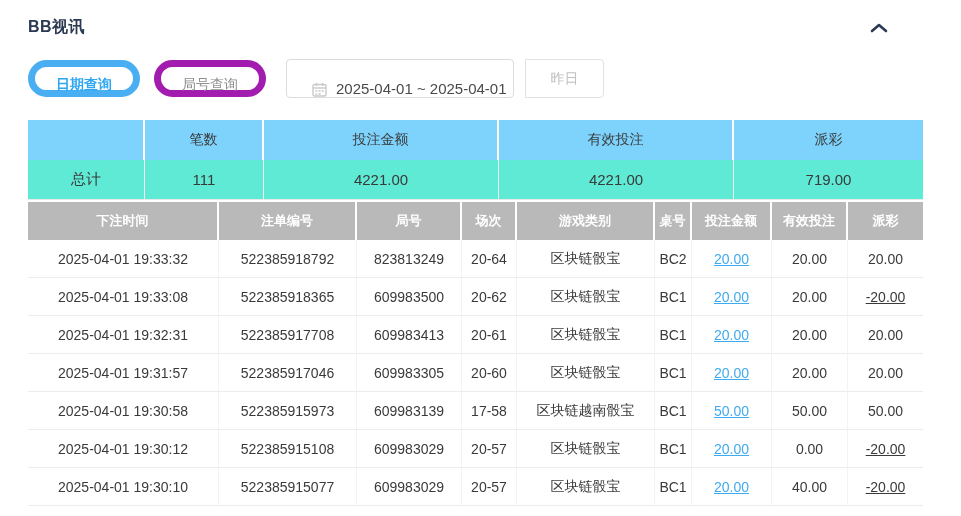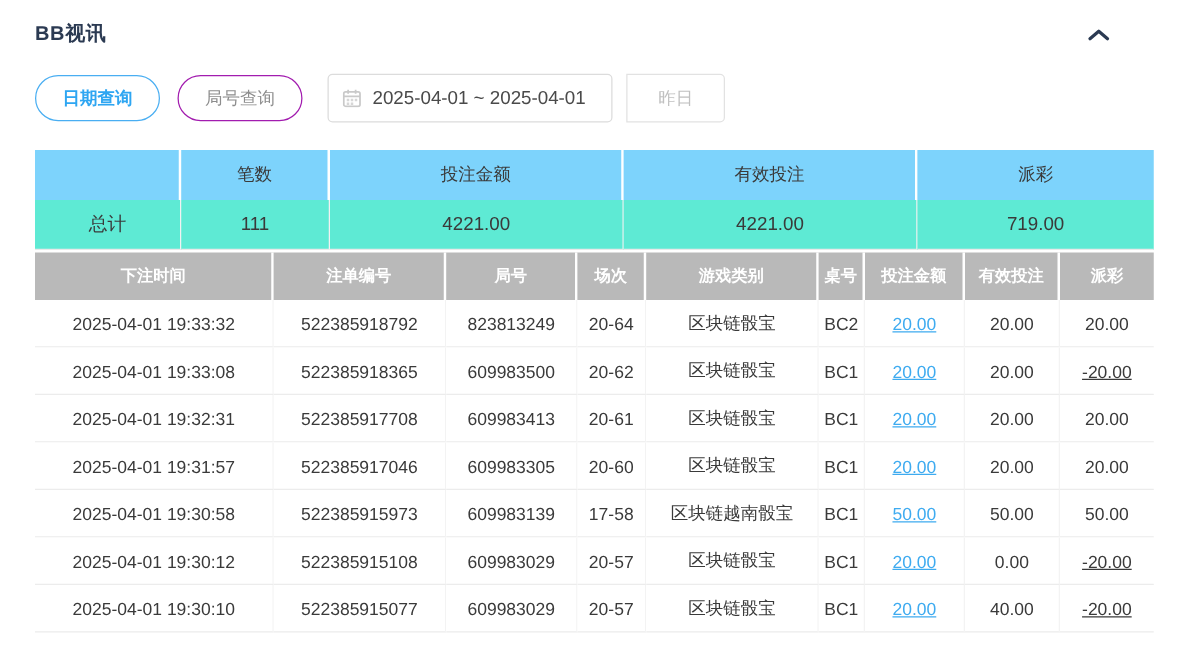--- a/index.html
+++ b/index.html
@@ -13,30 +13,30 @@
 
   
   .header-row { display: flex; justify-content: space-between; align-items: center; padding-right: 10px; }
   .page-title { font-size: 16px; font-weight: bold; color: #2b3a52; letter-spacing: .5px; }
   .collapse-btn { cursor: pointer; display: flex; align-items: center; margin-right: 25px; }
 
   
   .filter-bar { display: flex; align-items: center; margin-top: 21px; }
   .pill {
     height: 37px; line-height: 35px; padding: 0 21px; border-radius: 19px;
-    font-size: 14px; border: 1px solid #a21caf; color: #8d8d8d; background: #fff;
+    font-size: 14px; border: 7px solid #a21caf; color: #8d8d8d; background: #fff;
     cursor: pointer; white-space: nowrap;
   }
   .pill.active { border-color: #49aef2; color: #2ea6f2; font-weight: bold; }
   .pill + .pill { margin-left: 14px; }
 
   .date-input {
-    display: flex; align-items: center; height: 39px; width: 228px;
+    display: flex; align-items: flex-end; height: 39px; width: 228px;
     border: 1px solid #dcdcdc; border-radius: 4px; margin-left: 20px;
-    padding: 0 11px; cursor: pointer; background: #fff;
+    padding: 0 25px; cursor: pointer; background: #fff;
   }
   .date-text { font-size: 15px; color: #4a4a4a; margin-left: 9px; white-space: nowrap; }
 
   .segmented { display: flex; margin-left: 11px; }
   .seg-btn {
     width: 79px; height: 39px; line-height: 37px; text-align: center; font-size: 14px;
     border: 1px solid #e2e2e2; color: #c0c0c0; background: #fff; cursor: pointer;
   }
   .seg-btn + .seg-btn { margin-left: -1px; }
   .seg-btn:first-child { border-radius: 4px 0 0 4px; }

